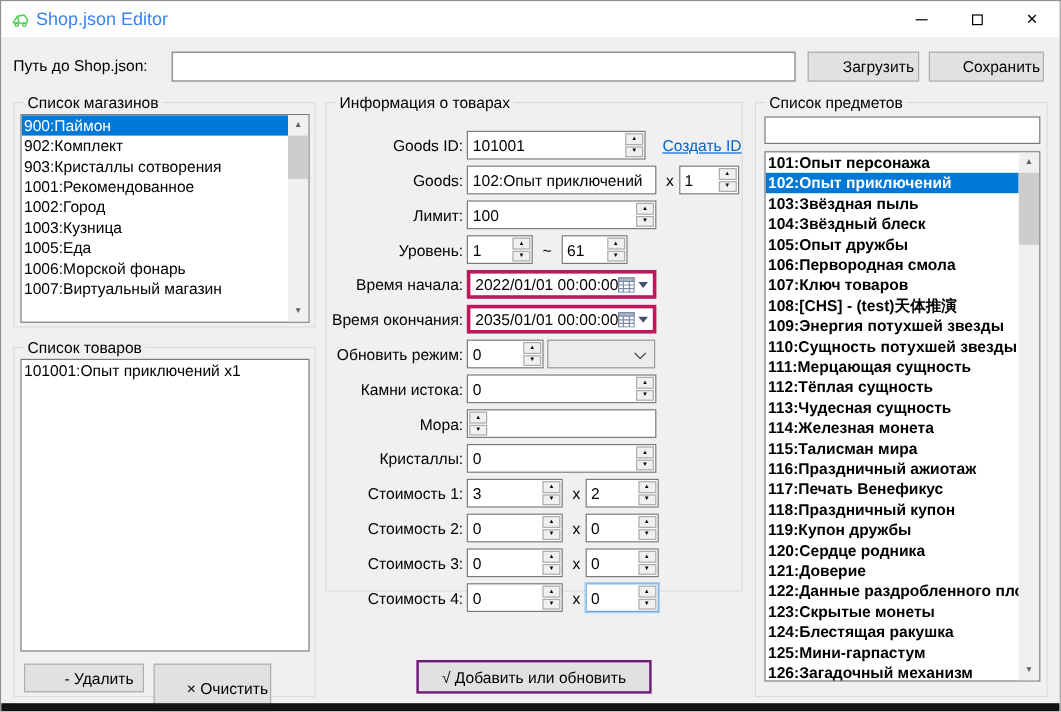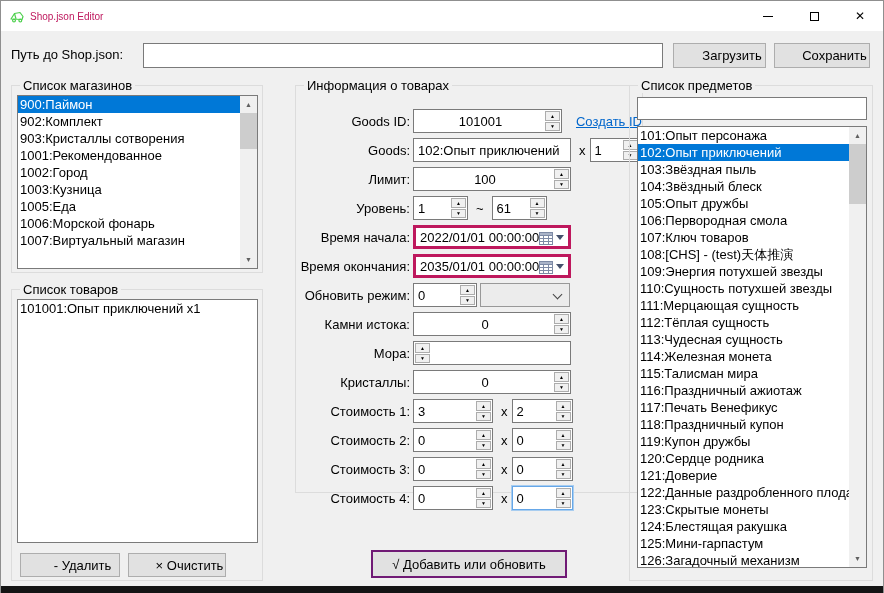--- a/index.html
+++ b/index.html
@@ -5,21 +5,21 @@
   * { margin:0; padding:0; box-sizing:border-box; }
   html,body { background:#cfcfcf; }
   body { font-family:"Liberation Sans","DejaVu Sans",sans-serif; }
   .window {
     position:relative; width:884px; height:593px; background:#f0f0f0;
     border:1px solid #8f8f8f; border-bottom:none; overflow:hidden;
   }
   
   .titlebar { height:30px; background:#ffffff; display:flex; align-items:center; }
   .app-icon { width:16px; height:16px; margin:0 5px 0 8px; flex:0 0 auto; }
-  .title { font-size:10px; color:#be185d; }
+  .title { font-size:15px; color:#3b82f6; }
   .win-controls { margin-left:auto; display:flex; height:30px; }
   .wbtn { width:46px; height:30px; display:flex; align-items:center; justify-content:center; cursor:default; }
   .glyph-min { width:10px; height:0; border-top:1px solid #000; display:block; }
   .glyph-max { width:9px; height:9px; border:1px solid #000; display:block; }
   .glyph-close { font-size:12px; color:#000; line-height:1; }
   
   .content { position:relative; height:556px; background:#f0f0f0; }
   .path-row { position:absolute; left:0; top:12px; width:100%; height:24px; }
   .plabel { position:absolute; left:10px; top:4px; font-size:13px; }
   .path-input { position:absolute; left:142px; top:0; width:520px; height:25px;
@@ -28,27 +28,27 @@
   .btn { background:#e1e1e1; border:1px solid #adadad; font-size:13px;
     font-family:inherit; color:#000; cursor:default;padding-left:25px; }
   .btn-load { position:absolute; left:672px; top:0; width:93px; height:25px; }
   .btn-save { position:absolute; left:773px; top:0; width:96px; height:25px; }
   
   .group { position:absolute; border:1px solid #dcdcdc; }
   .gtitle { position:absolute; top:-8px; left:8px; background:#f0f0f0;
     padding:0 3px; font-size:13px; color:#000; white-space:nowrap; }
   .g-shops { left:10px; top:54px; width:252px; height:188px; }
   .g-goods { left:10px; top:258px; width:252px; height:292px; }
-  .g-info  { left:270px; top:54px; width:348px; height:408px;margin-left:24px; }
+  .g-info  { left:270px; top:54px; width:348px; height:408px; }
   .g-items { left:628px; top:54px; width:244px; height:496px; }
   
   .listbox { position:absolute; background:#fff; border:1px solid #7a7a7a; display:flex; overflow:hidden; }
   .lb-shops { left:5px; top:9px; width:241px; height:174px; }
   .lb-goods { left:5px; top:9px; width:241px; height:244px; }
-  .lb-items { left:7px; top:40px; width:230px; height:442px; }
+  .lb-items { left:7px; top:40px; width:230px; height:442px;font-weight:bold; }
   .list-items { flex:1; overflow:hidden; }
   .list-item { height:17px; line-height:17px; font-size:13px; padding-left:2px;
     white-space:nowrap; overflow:hidden; color:#000; }
   .list-item.selected { background:#0078d7; color:#fff; }
   
   .vscroll { width:17px; flex:0 0 auto; background:#f0f0f0; display:flex; flex-direction:column; }
   .sarrow { height:17px; display:flex; align-items:center; justify-content:center;
     font-size:7px; color:#606060; }
   .strack { flex:1; position:relative; }
   .sthumb { position:absolute; left:0; width:17px; background:#cdcdcd; }
@@ -57,21 +57,21 @@
     flex-direction:column; gap:5px; }
   .frow { display:flex; align-items:center; height:24px; }
   .flabel { width:117px; text-align:right; font-size:13px; padding-right:3px;
     white-space:nowrap; flex:0 0 auto; }
   .spin { display:flex; background:#fff; border:1px solid #7a7a7a; height:24px; }
   .spin-val { flex:1; font-size:13px; padding:4px 1px 0 4px; overflow:hidden; white-space:nowrap; }
   .spin-btns { width:17px; padding:1px; display:flex; flex-direction:column; gap:1px; flex:0 0 auto; }
   .sb { flex:1; background:#f0f0f0; border:1px solid #acacac; font-size:5px;
     color:#000; display:flex; align-items:center; justify-content:center; }
   .spin.focused { border:1px solid #66a7e8; outline:1px solid #a8cdf0; }
-  .w158 { width:158px;text-align:center; } .w80 { width:80px; } .w61 { width:61px; }
+  .w158 { width:158px; } .w80 { width:80px; } .w61 { width:61px; }
   .w55 { width:55px; } .w64 { width:64px; } .w50 { width:50px; }
   .xlbl { font-size:13px; margin:0 4px 0 8px; }
   .tilde { font-size:13px; margin:0 8px; }
   .link { font-size:13px; color:#0066cc; text-decoration:underline; margin-left:14px; white-space:nowrap; }
   .textbox { height:24px; border:1px solid #7a7a7a; background:#fff; font-size:13px;
     padding:0 4px; font-family:inherit; outline:none; }
   .tb-goods { width:158px; }
   .dtp { display:flex; align-items:center; background:#fff; border:3px solid #be185d;
     height:24px; width:158px; }
   .dtp-text { flex:1; font-size:13px; padding-left:4px; white-space:nowrap; overflow:hidden; }
@@ -79,21 +79,21 @@
   .dtp-arrow { width:0; height:0; border-left:4px solid transparent;
     border-right:4px solid transparent; border-top:5px solid #44506b; margin-right:4px; }
   .combo { width:90px; height:24px; background:#ececec; border:1px solid #999;
     margin-left:3px; position:relative; }
   .combo-chevron { position:absolute; right:8px; top:7px; width:7px; height:7px;
     border-right:1px solid #444; border-bottom:1px solid #444; transform:rotate(45deg); }
   .btn-submit { position:absolute; left:75px; top:464px; width:196px; height:28px;
     background:#e1e1e1; border:2px solid #701a75; font-size:13px; font-family:inherit; }
   
   .btn-del { position:absolute; left:8px; top:263px; width:100px; height:24px; }
-  .btn-clr { position:absolute; left:116px; top:263px; width:98px; height:24px; }
+  .btn-clr { position:absolute; left:116px; top:263px; width:98px; height:40px; }
   
   .search-input { position:absolute; left:7px; top:11px; width:230px; height:23px;
     border:1px solid #7a7a7a; background:#fff; font-size:13px; padding:0 4px;
     font-family:inherit; outline:none; }
   
   .bottom-strip { position:absolute; left:0; bottom:0; width:100%; height:7px; background:#141414; }
 </style>
 </head>
 <body>
 

